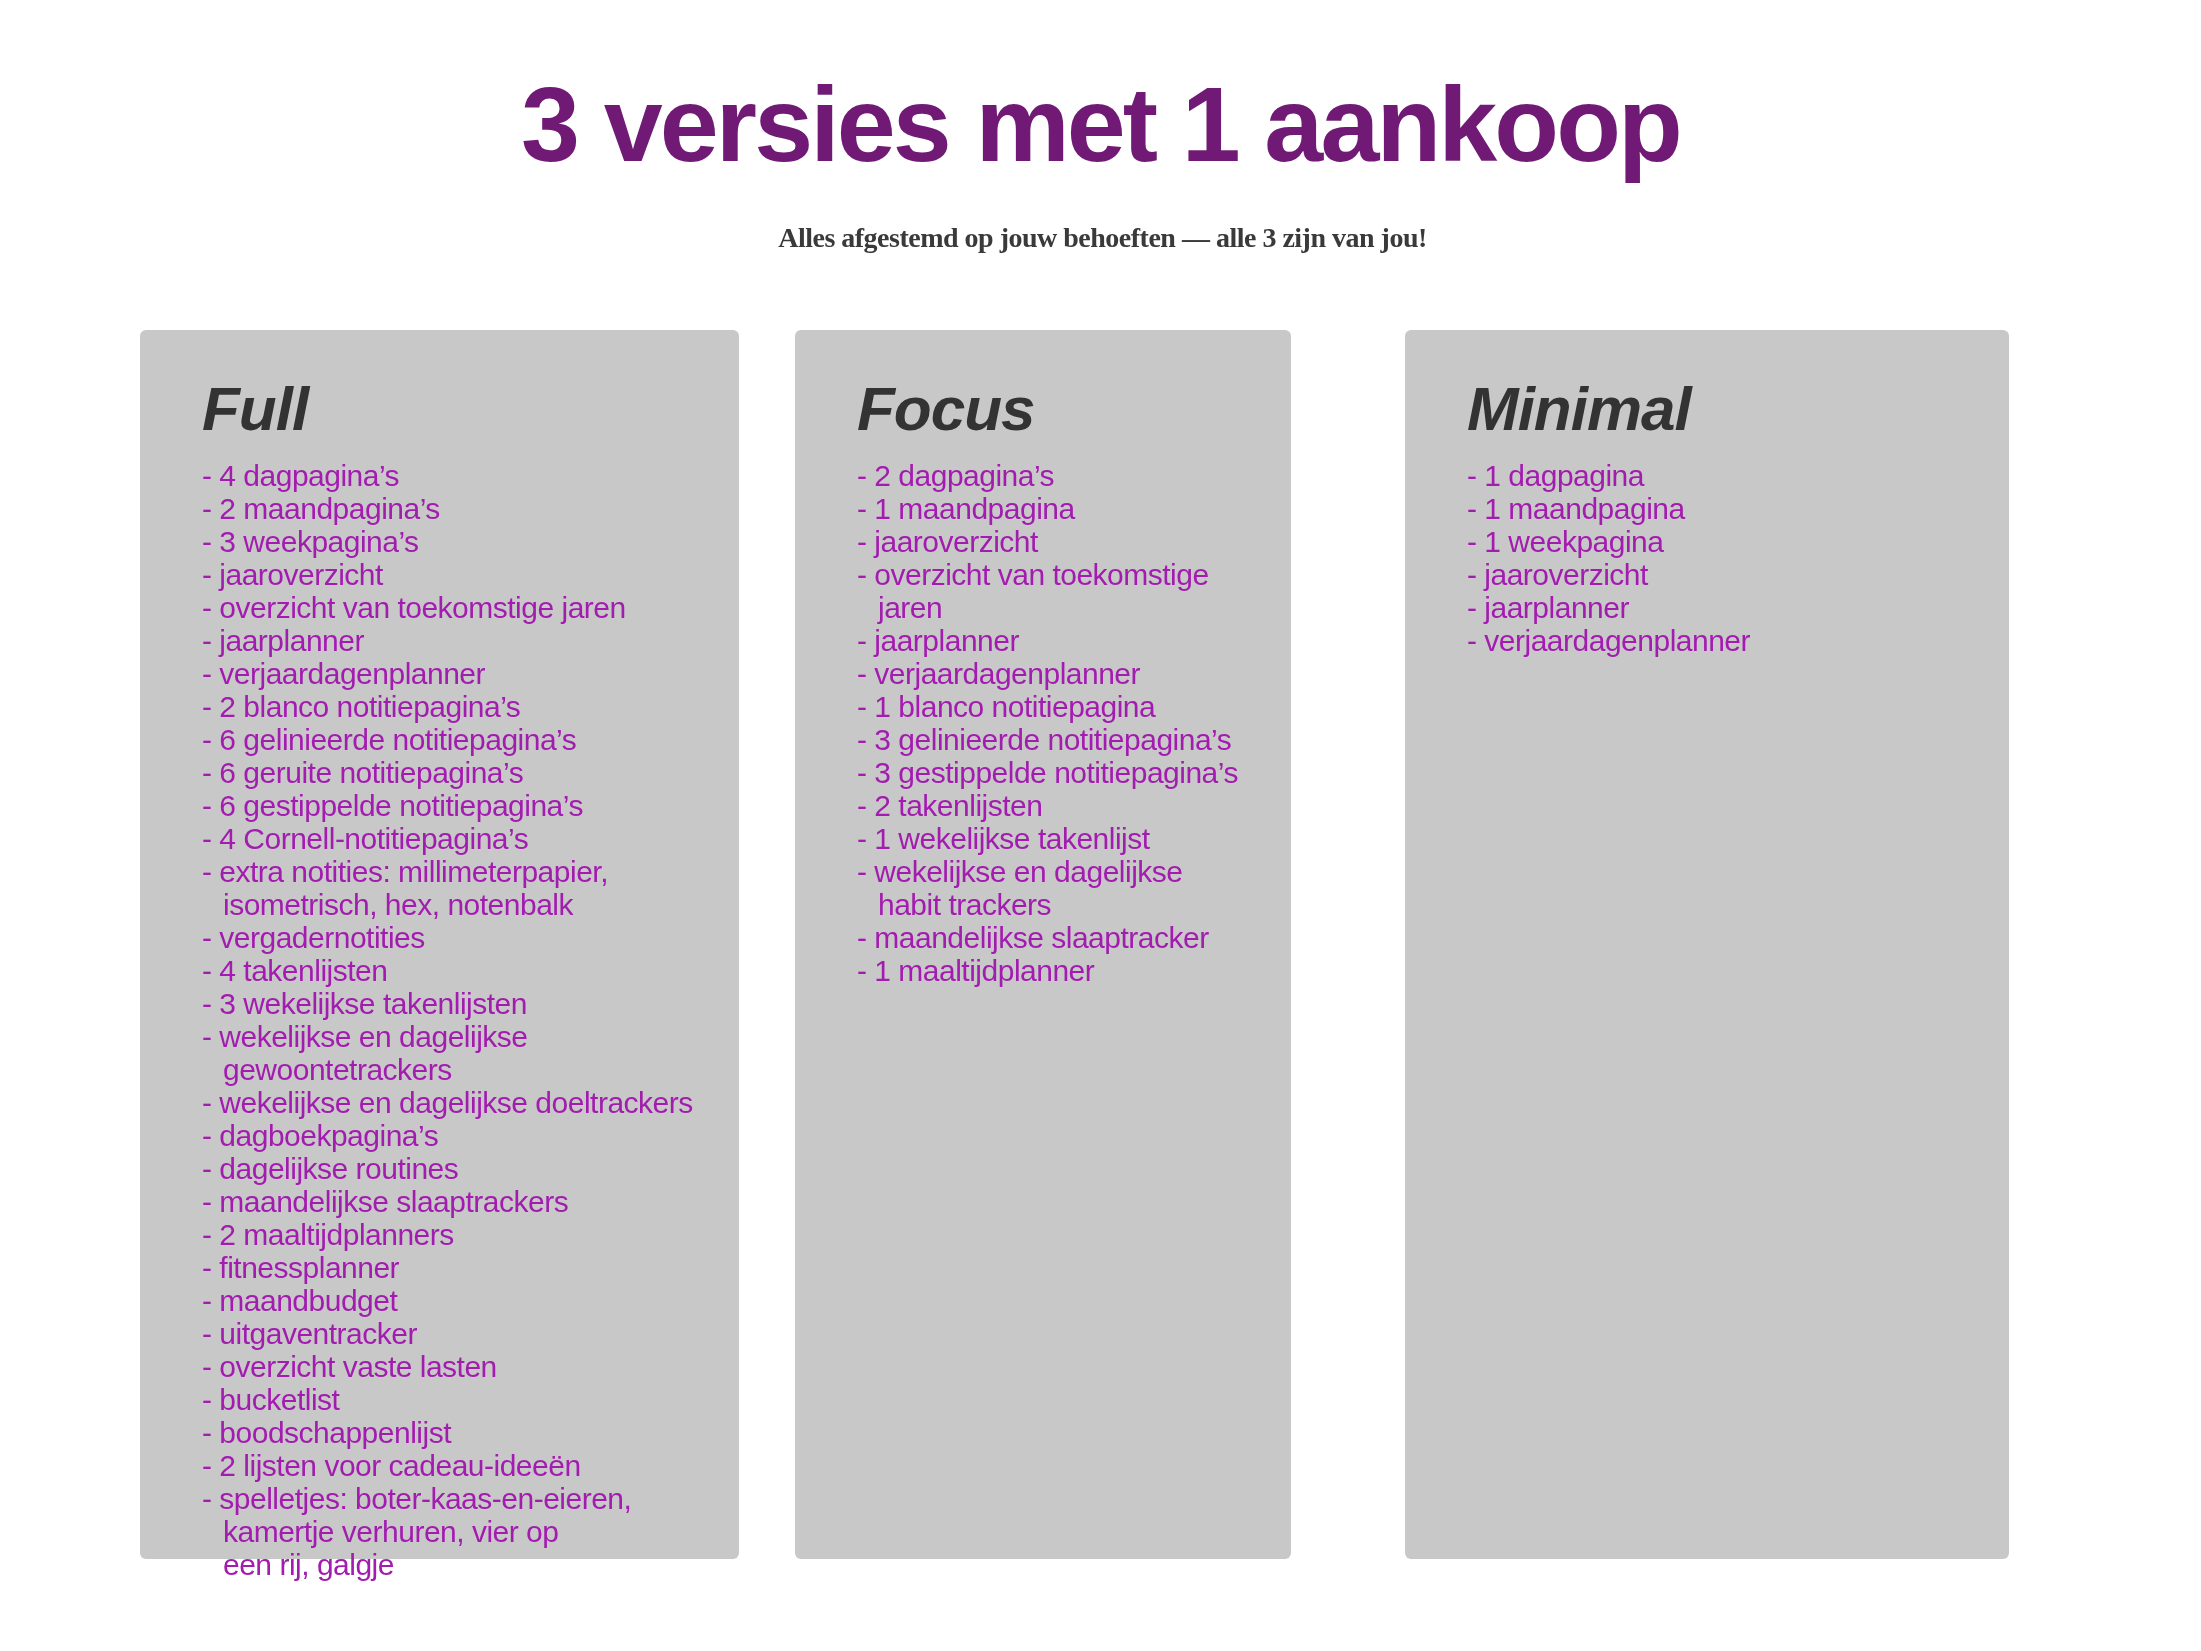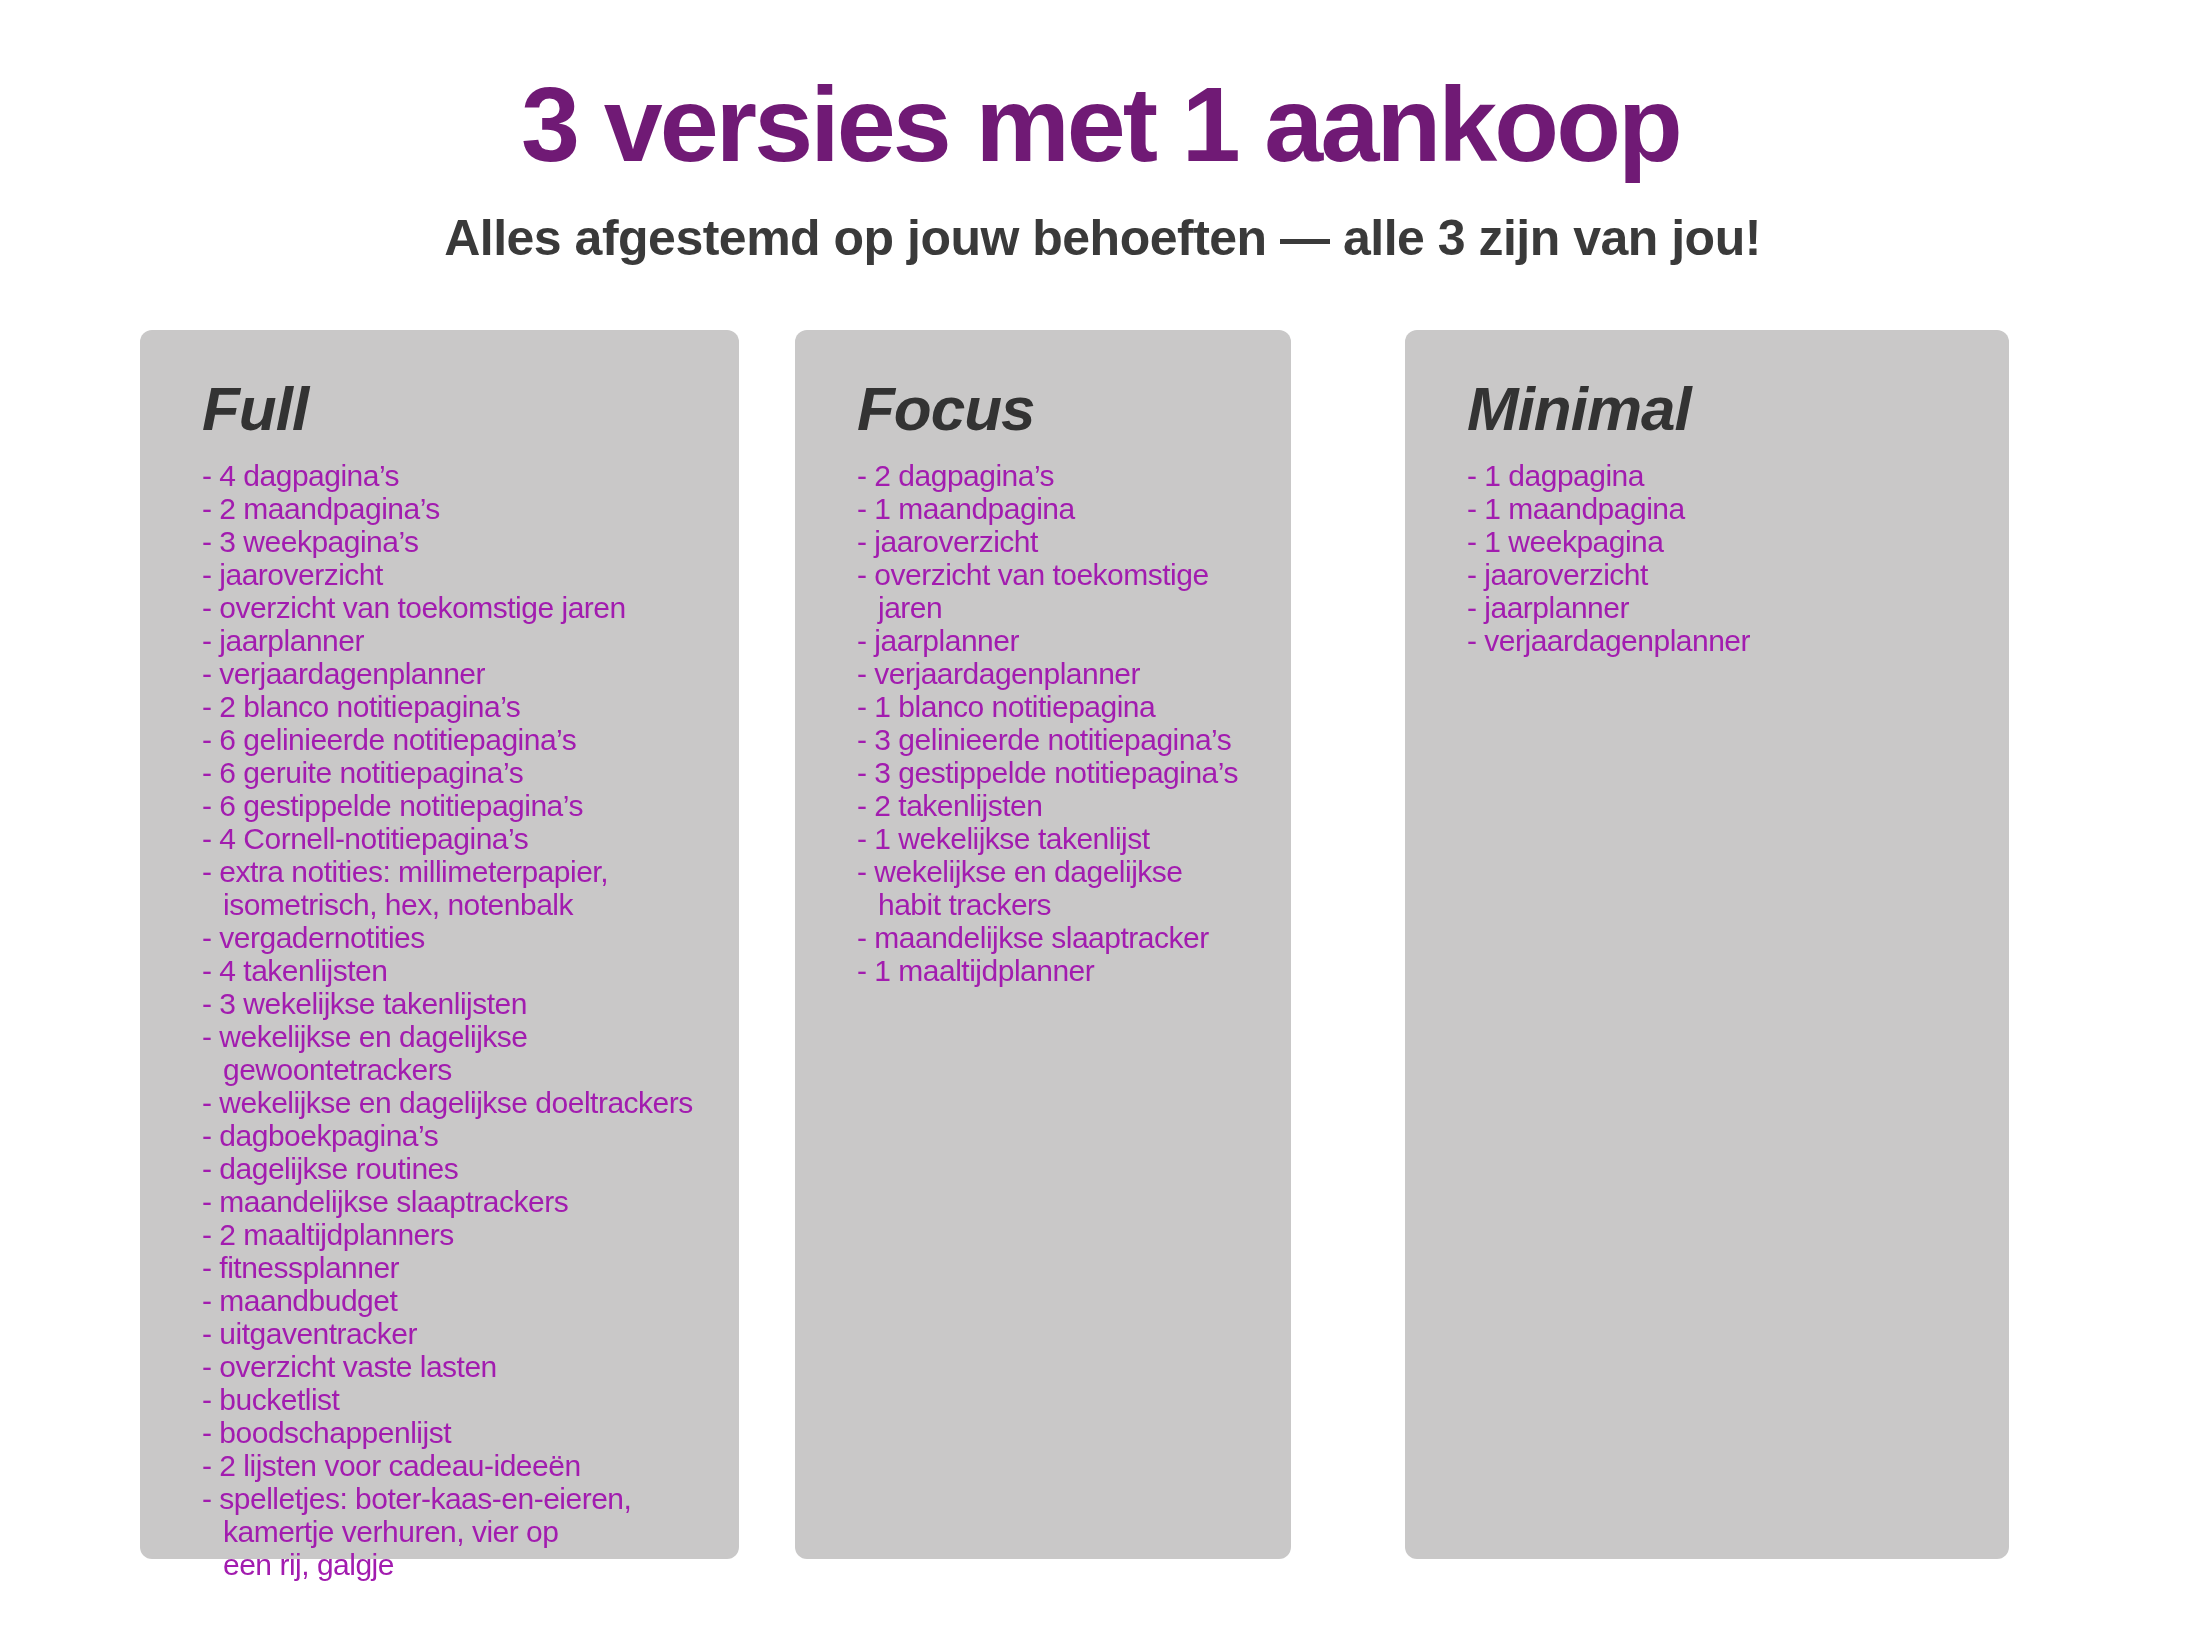--- a/index.html
+++ b/index.html
@@ -21,32 +21,33 @@
     line-height: 126px;
     font-weight: bold;
     letter-spacing: -2.9px;
     color: #701a75;
   }
   .page-subtitle {
     position: absolute;
     top: 210px; left: 4px; right: 0;
     margin: 0;
     text-align: center;
-    font-size: 50px;
+    font-size: 28px;
     line-height: 56px;
     font-weight: bold;
     letter-spacing: -0.5px;
     color: #3a3a3a;
+    font-family: Liberation Serif, serif;
   }
   .card {
     position: absolute;
     top: 330px;
     height: 1229px;
     background: #c9c8c8;
-    border-radius: 12px;
+    border-radius: 6px;
     box-sizing: border-box;
     padding: 45px 14.5px 0 62px;
   }
   .card-full    { left: 140px;  width: 599px; }
   .card-focus   { left: 795px;  width: 496px; }
   .card-minimal { left: 1405px; width: 604px; }
   .card-title {
     margin: 0;
     font-size: 62px;
     line-height: 68px;

